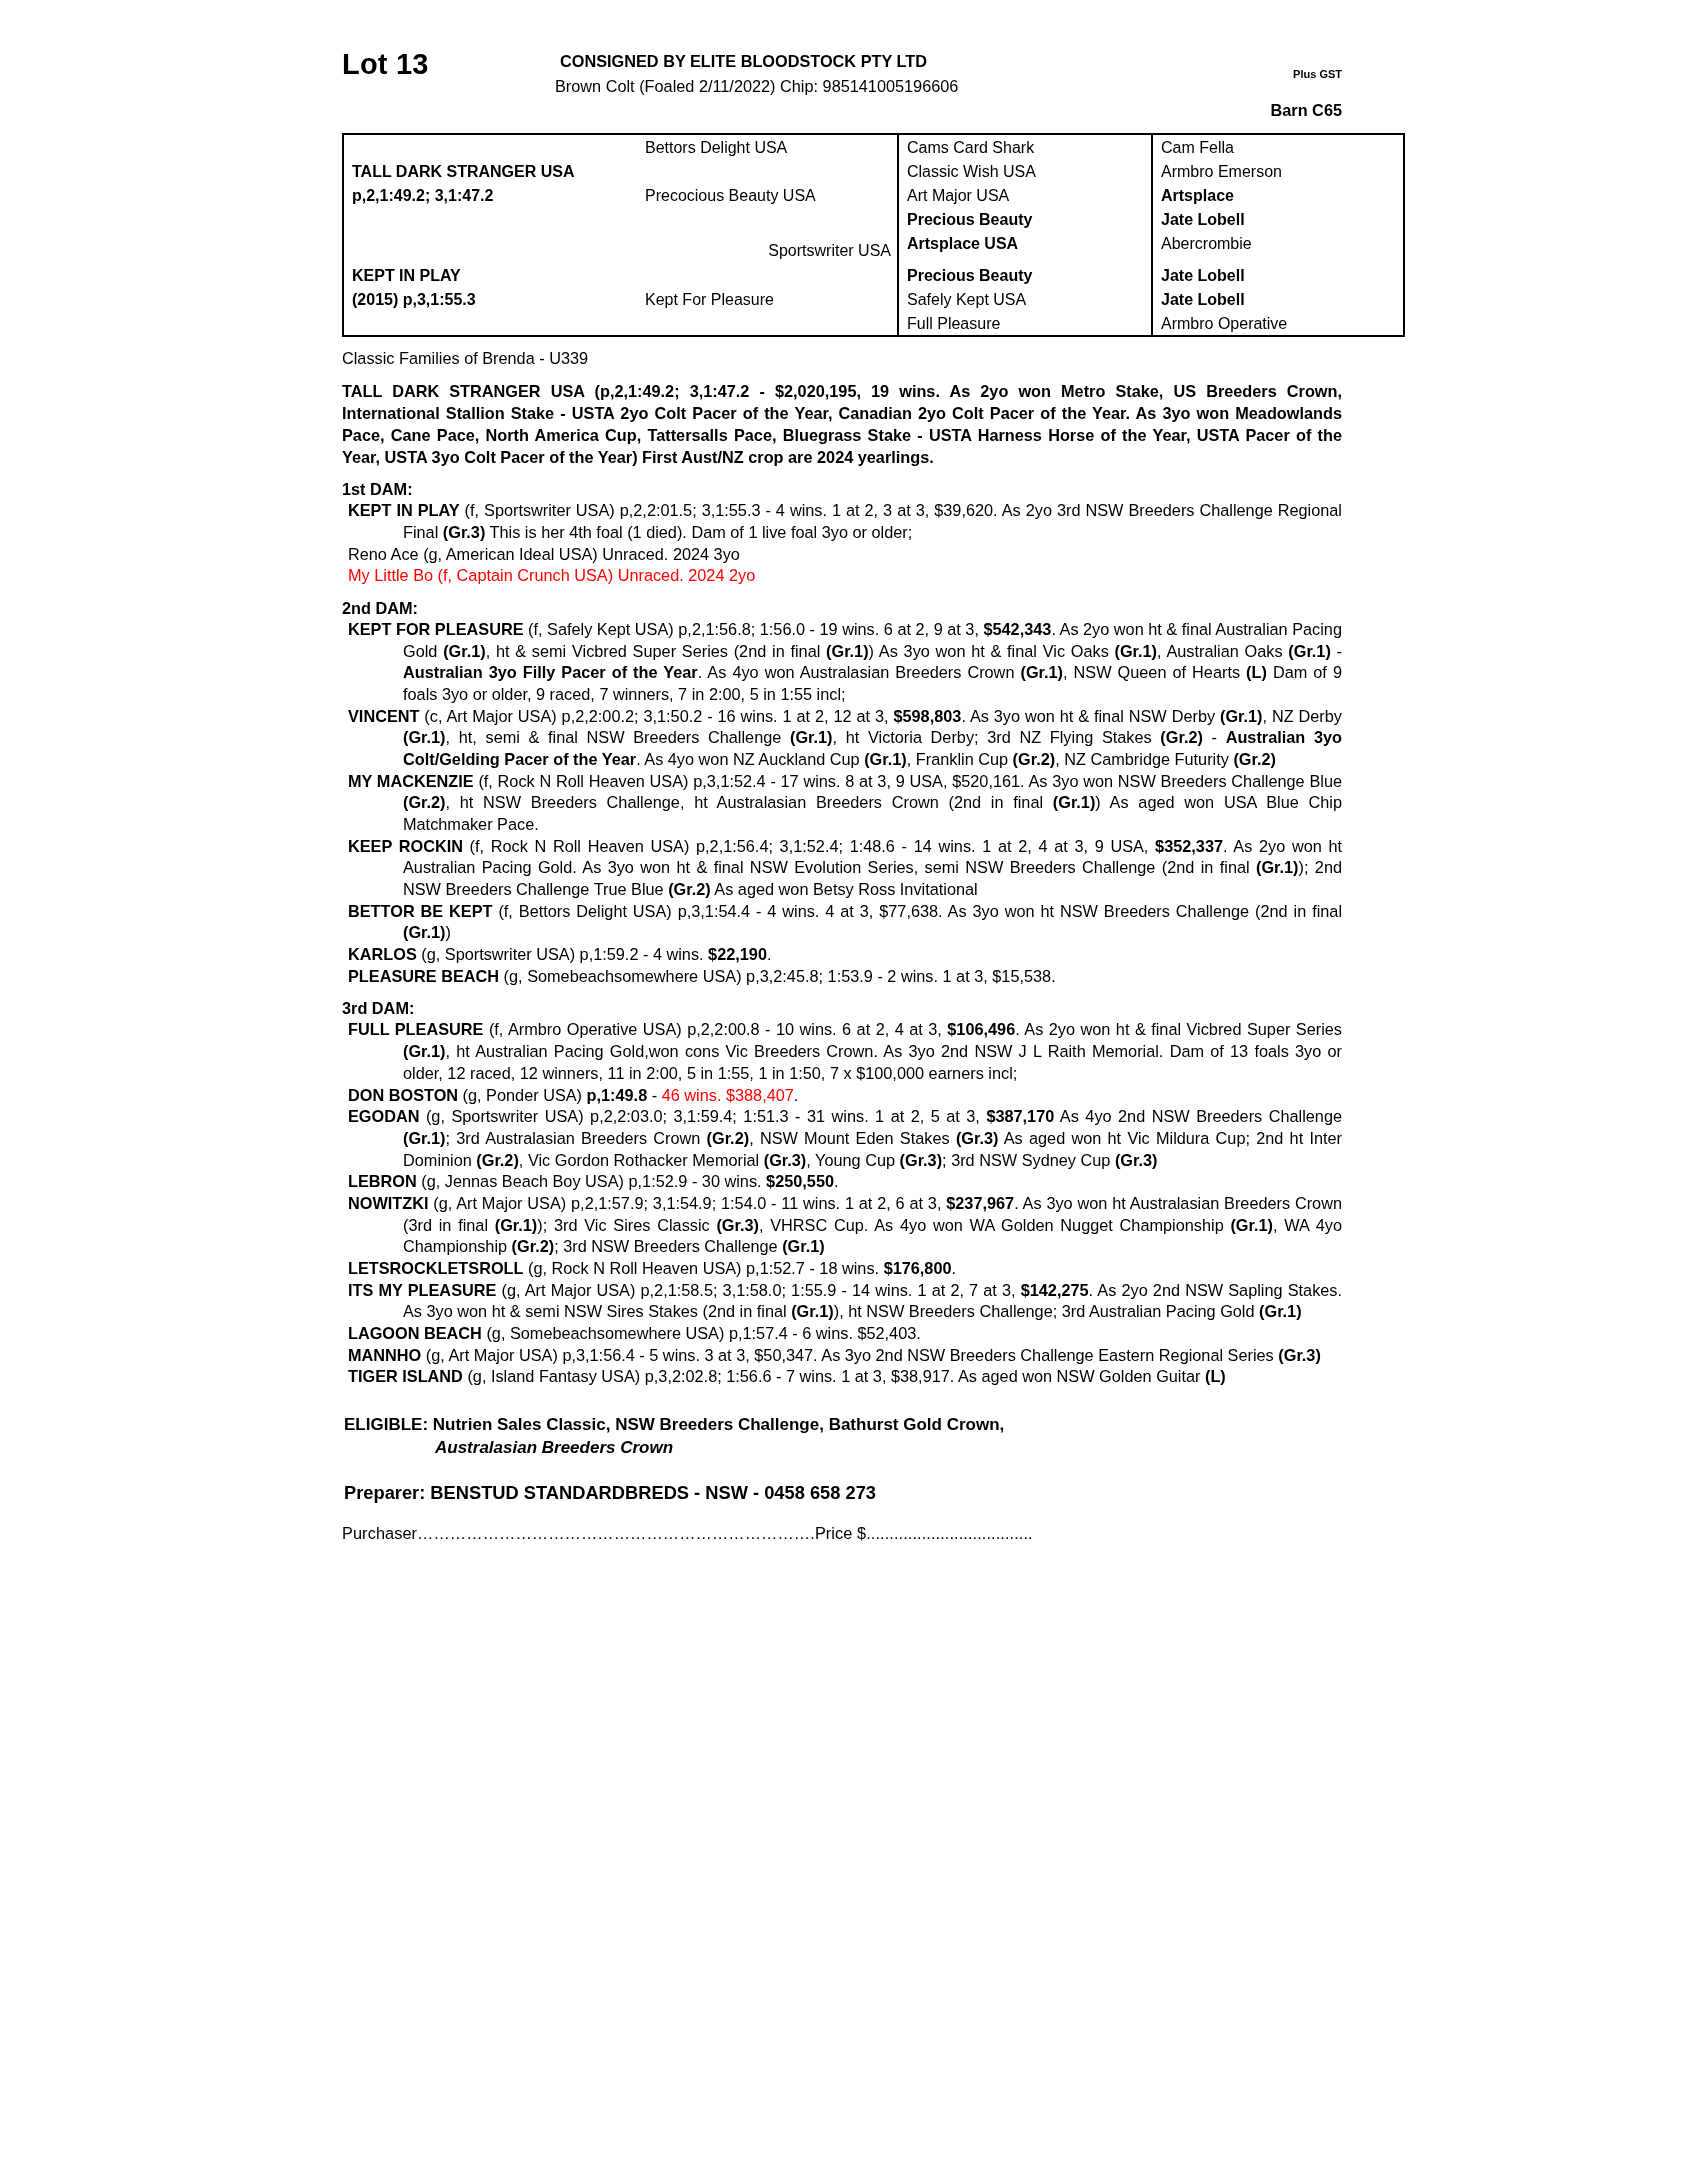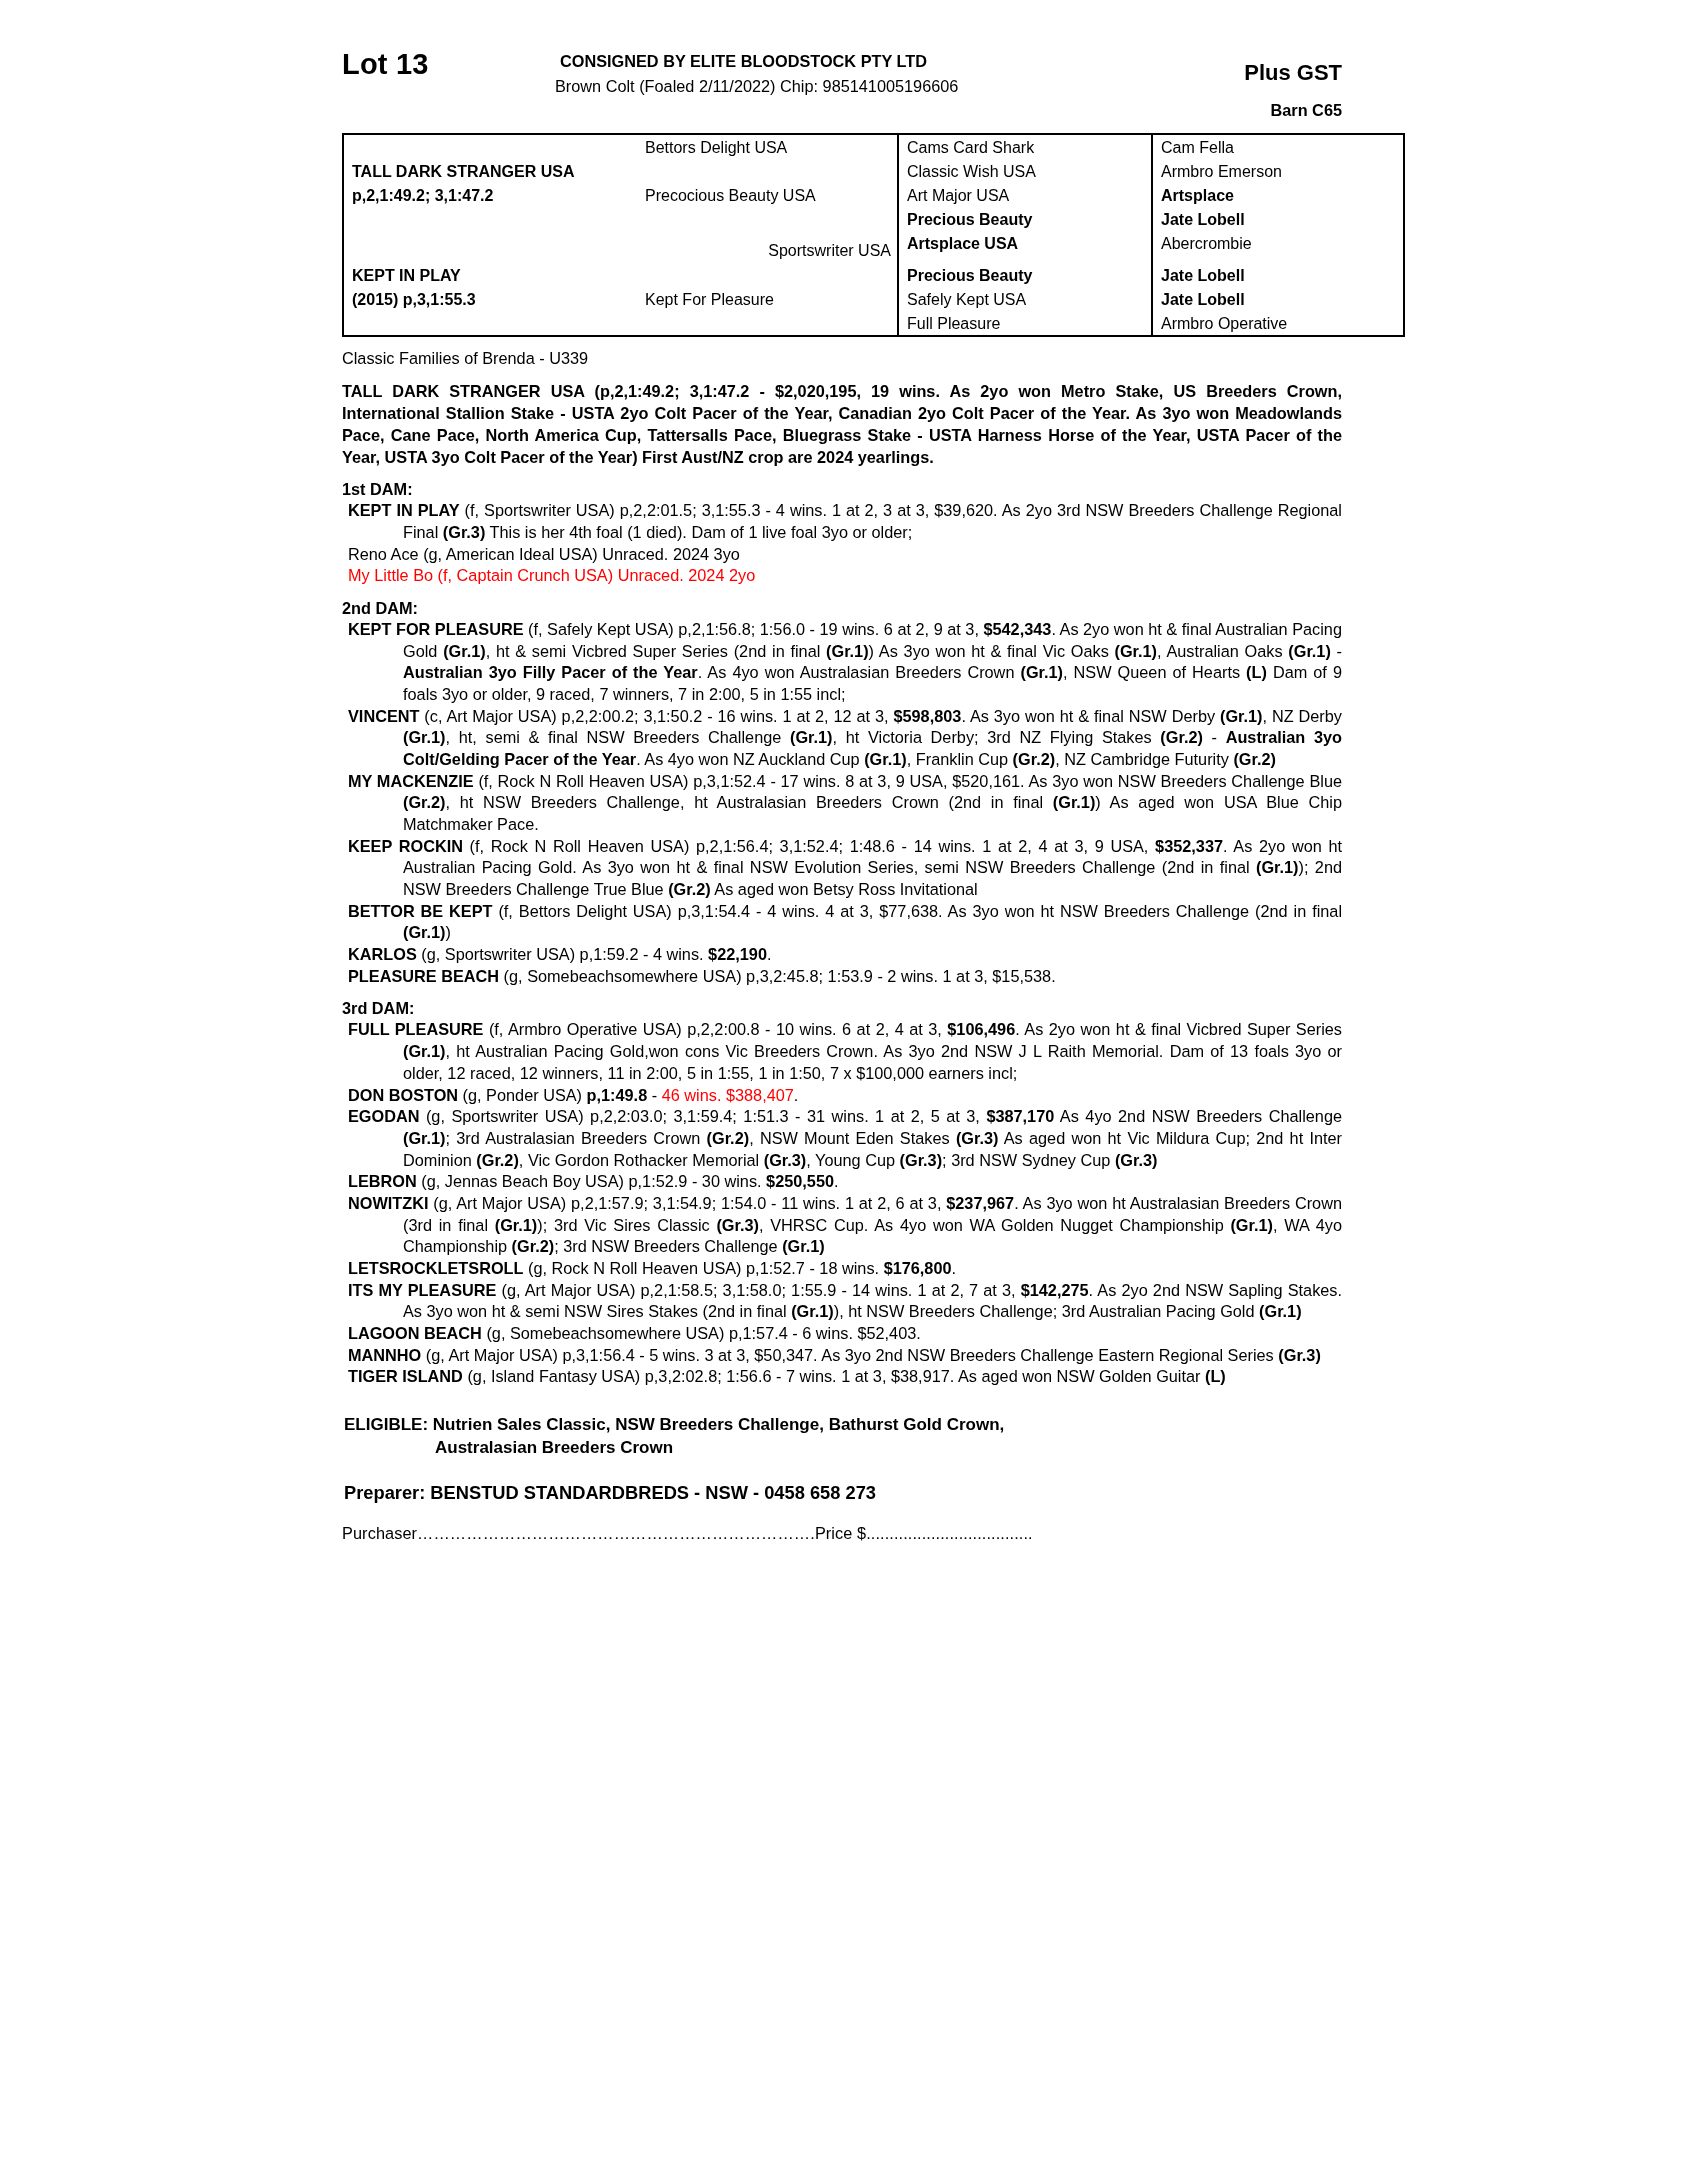--- a/index.html
+++ b/index.html
@@ -40,22 +40,22 @@
     letter-spacing: 0.2px;
   }
   .consigned {
     position: absolute;
     left: 218px; top: 12px;
     font-size: 16.3px;
     font-weight: bold;
   }
   .plusgst {
     position: absolute;
-    right: 0; top: 20px;
-    font-size: 22px;
+    right: 0; top: 28px;
+    font-size: 11px;
     font-weight: bold;
   }
   .subline {
     position: absolute;
     left: 213px; top: 37px;
     font-size: 16.3px;
   }
   .barn {
     position: absolute;
     right: 0; top: 61px;
@@ -117,21 +117,21 @@
     text-indent: -55px;
   }
   .red { color: #ff0000; }
   .elig {
     font-size: 17px;
     font-weight: bold;
     line-height: 1.35;
     margin-top: 26px;
     padding-left: 2px;
   }
-  .elig .l2 { display: block; padding-left: 91px; }
+  .elig .l2 { display: block; padding-left: 91px; font-style: italic; }
   .prep {
     font-size: 18.3px;
     font-weight: bold;
     margin-top: 22px;
     padding-left: 2px;
   }
   .purch {
     font-size: 16.3px;
     margin-top: 20px;
     padding-left: 0;

